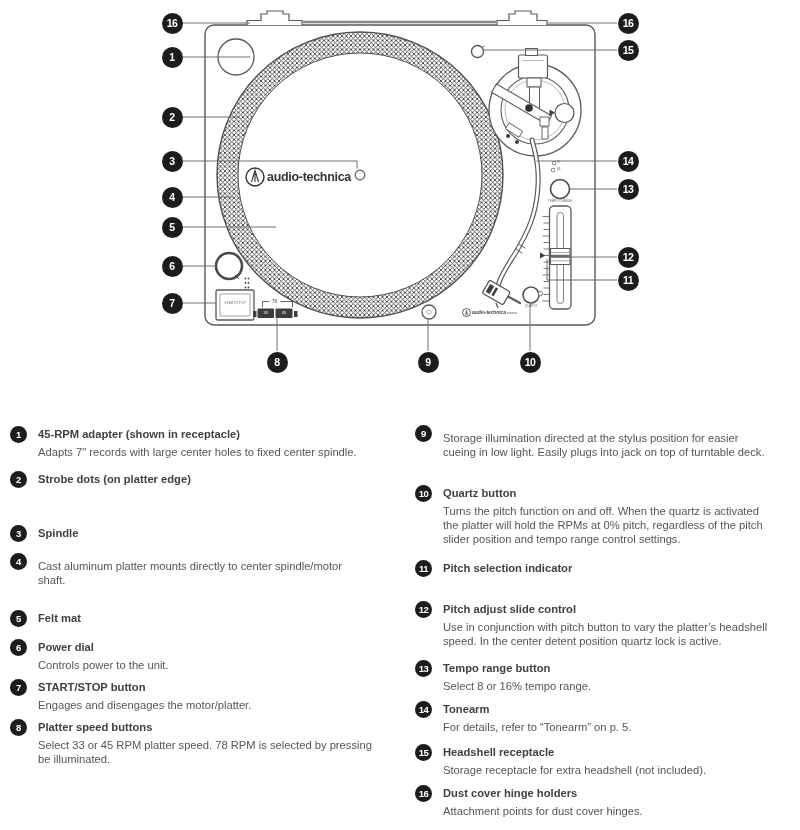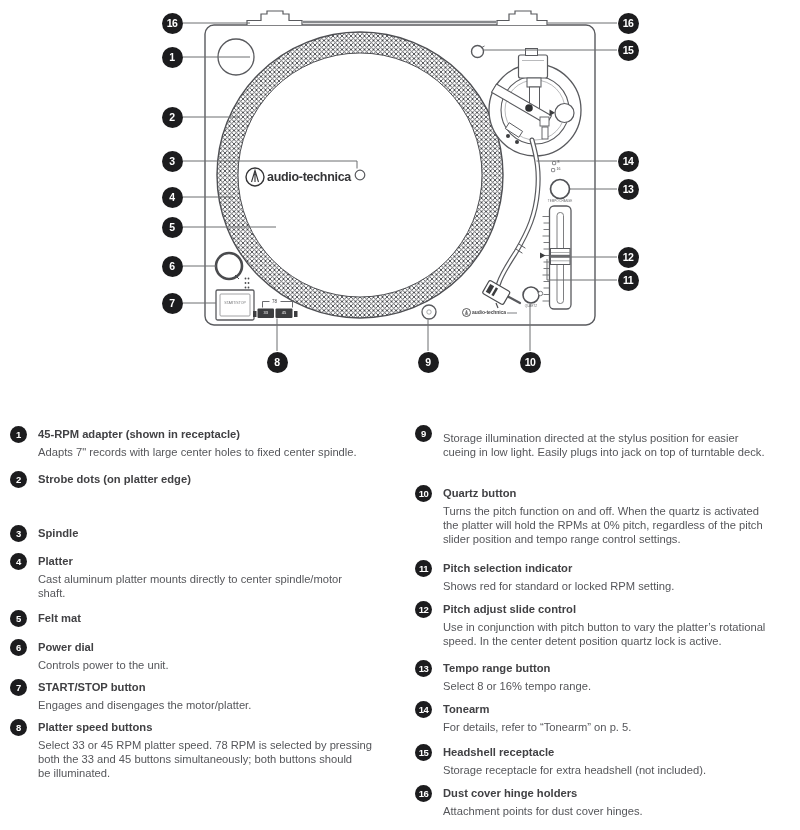--- a/index.html
+++ b/index.html
@@ -242,21 +242,20 @@
     <div class="leg-item" style="left:10px;top:473px">
       <span class="leg-num">2</span>
       <div class="leg-title">Strobe dots (on platter edge)</div>
     </div>
     <div class="leg-item" style="left:10px;top:527px">
       <span class="leg-num">3</span>
       <div class="leg-title">Spindle</div>
     </div>
     <div class="leg-item" style="left:10px;top:555px">
       <span class="leg-num">4</span>
-      <div class="leg-title">Platter</div>
       <div class="leg-body">
           <div>Cast aluminum platter mounts directly to center spindle/motor</div>
           <div>shaft.</div>
         </div>
     </div>
     <div class="leg-item" style="left:10px;top:612px">
       <span class="leg-num">5</span>
       <div class="leg-title">Felt mat</div>
     </div>
     <div class="leg-item" style="left:10px;top:641px">
@@ -271,21 +270,20 @@
       <div class="leg-title">START/STOP button</div>
       <div class="leg-body">
           <div>Engages and disengages the motor/platter.</div>
         </div>
     </div>
     <div class="leg-item" style="left:10px;top:721px">
       <span class="leg-num">8</span>
       <div class="leg-title">Platter speed buttons</div>
       <div class="leg-body">
           <div>Select 33 or 45 RPM platter speed. 78 RPM is selected by pressing</div>
-          <div>both the 33 and 45 buttons simultaneously; both buttons should</div>
           <div>be illuminated.</div>
         </div>
     </div>
 
     <div class="leg-item" style="left:415px;top:427px">
       <span class="leg-num">9</span>
       <div class="leg-body">
           <div>Storage illumination directed at the stylus position for easier</div>
           <div>cueing in low light. Easily plugs into jack on top of turntable deck.</div>
         </div>
@@ -295,29 +293,26 @@
       <div class="leg-title">Quartz button</div>
       <div class="leg-body">
           <div>Turns the pitch function on and off. When the quartz is activated</div>
           <div>the platter will hold the RPMs at 0% pitch, regardless of the pitch</div>
           <div>slider position and tempo range control settings.</div>
         </div>
     </div>
     <div class="leg-item" style="left:415px;top:562px">
       <span class="leg-num">11</span>
       <div class="leg-title">Pitch selection indicator</div>
-      <div class="leg-body">
-          <div>Shows red for standard or locked RPM setting.</div>
-        </div>
     </div>
     <div class="leg-item" style="left:415px;top:603px">
       <span class="leg-num">12</span>
       <div class="leg-title">Pitch adjust slide control</div>
       <div class="leg-body">
-          <div>Use in conjunction with pitch button to vary the platter’s rotational</div>
+          <div>Use in conjunction with pitch button to vary the platter’s headshell</div>
           <div>speed. In the center detent position quartz lock is active.</div>
         </div>
     </div>
     <div class="leg-item" style="left:415px;top:662px">
       <span class="leg-num">13</span>
       <div class="leg-title">Tempo range button</div>
       <div class="leg-body">
           <div>Select 8 or 16% tempo range.</div>
         </div>
     </div>

